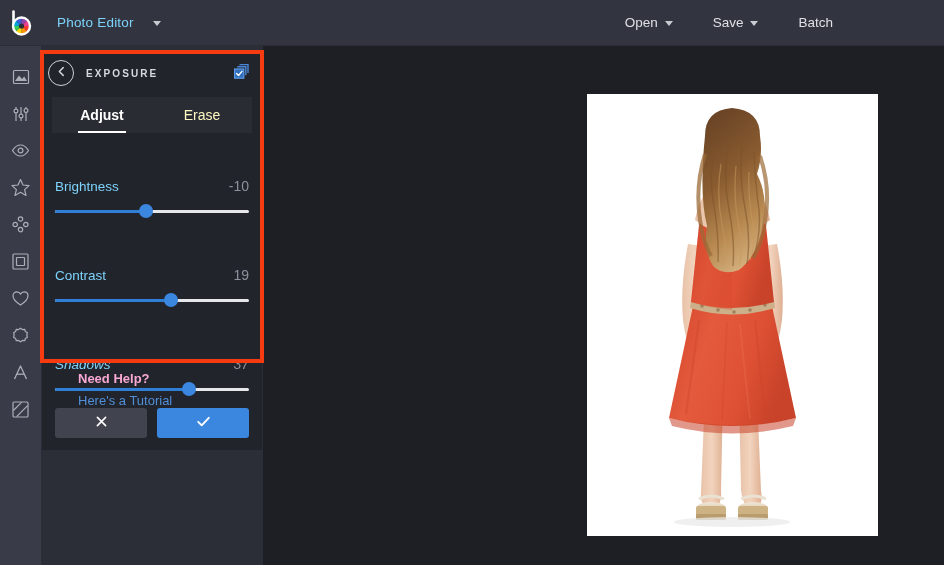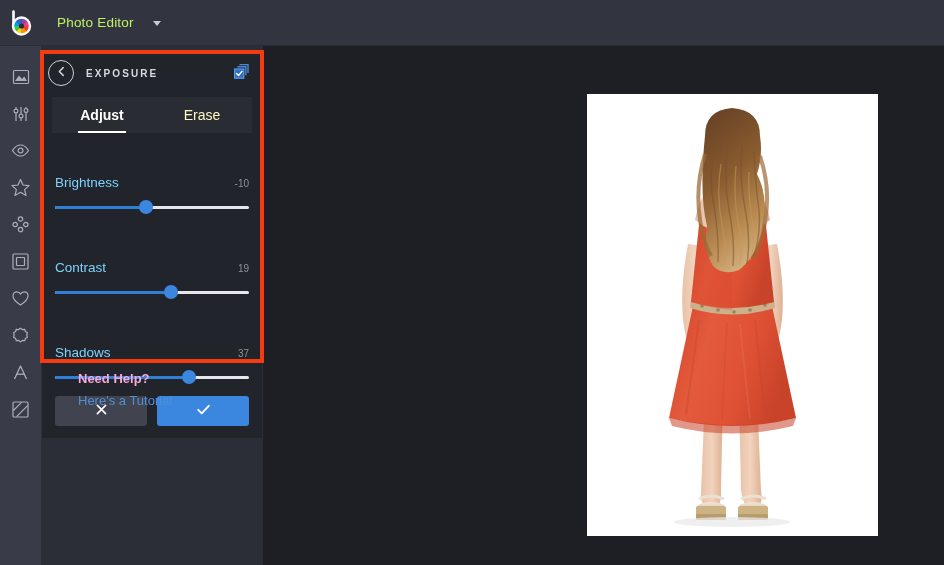--- a/index.html
+++ b/index.html
@@ -28,21 +28,21 @@
     display: flex; align-items: center; justify-content: center;
   }
   .logo svg { display: block; }
 
   .app-menu {
     margin-left: 2px;
     height: 28px;
     padding: 0 11px;
     display: flex; align-items: center; gap: 19px;
     border-radius: 3px;
-    color: #bef264;
+    color: #7dd3fc;
     font-size: 13.5px;
     letter-spacing: .2px;
     cursor: pointer;
   }
   .caret {
     width: 0; height: 0;
     border-left: 4.5px solid transparent;
     border-right: 4.5px solid transparent;
     border-top: 5px solid #c9cbd3;
     margin-top: 2px;
@@ -149,33 +149,33 @@
     position: absolute;
     bottom: 0; left: 50%;
     transform: translateX(-50%);
     width: 48px; height: 2px;
     background: #ffffff;
   }
 
   
   .sliders { padding: 14px 13px 0 13px; }
   .slider-row { margin-bottom: 18px; }
-  .slider-row:last-child { margin-bottom: 10px; }
+  .slider-row:last-child { margin-bottom: 10px; font-style: italic; }
   .slider-label-line {
     display: flex; align-items: baseline;
     justify-content: space-between;
     margin-bottom: 10px;
   }
   .slider-name {
     color: #7dd3fc;
     font-size: 13.5px;
   }
   .slider-val {
     color: #8d919c;
-    font-size: 10px;
+    font-size: 14px;
     margin-top: 31px;
   }
   .track {
     position: relative;
     height: 14px;
     cursor: pointer;
   }
   .track-bg {
     position: absolute;
     top: 6px; left: 0; right: 0;
@@ -295,20 +295,33 @@
           <circle r="8.5" fill="none" stroke="#ffffff" stroke-width="2.4"></circle>
         </g>
       </svg>
     </div>
 
     <div class="app-menu">
       <span>Photo Editor</span>
       <span class="caret"></span>
     </div>
 
+    <div class="topbar-right">
+      <button class="tb-btn">
+        <span>Open</span>
+        <span class="caret"></span>
+      </button>
+      <button class="tb-btn">
+        <span>Save</span>
+        <span class="caret"></span>
+      </button>
+      <button class="tb-btn">
+        <span>Batch</span>
+      </button>
+    </div>
   </div>
 
   <div class="rail">
 
     <div class="rail-item">
       <span>
         <svg width="20" height="20" viewBox="0 0 20 20" fill="none" stroke="#d9dbe2" stroke-width="1.2">
           <rect x="2.5" y="3.5" width="15" height="13" rx="1"></rect>
           <path d="M4 14 L8 8.5 L11 12 L13.2 9.5 L16 14 Z" fill="#d9dbe2" stroke="none"></path>
         </svg>

